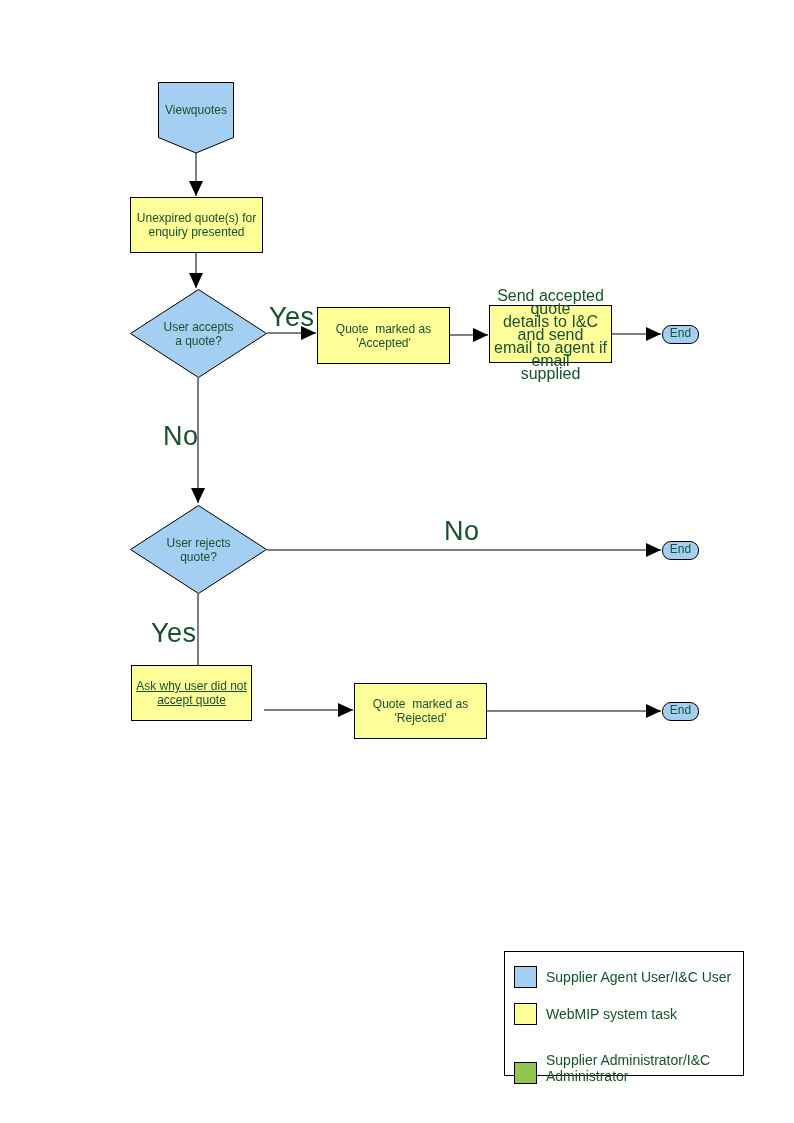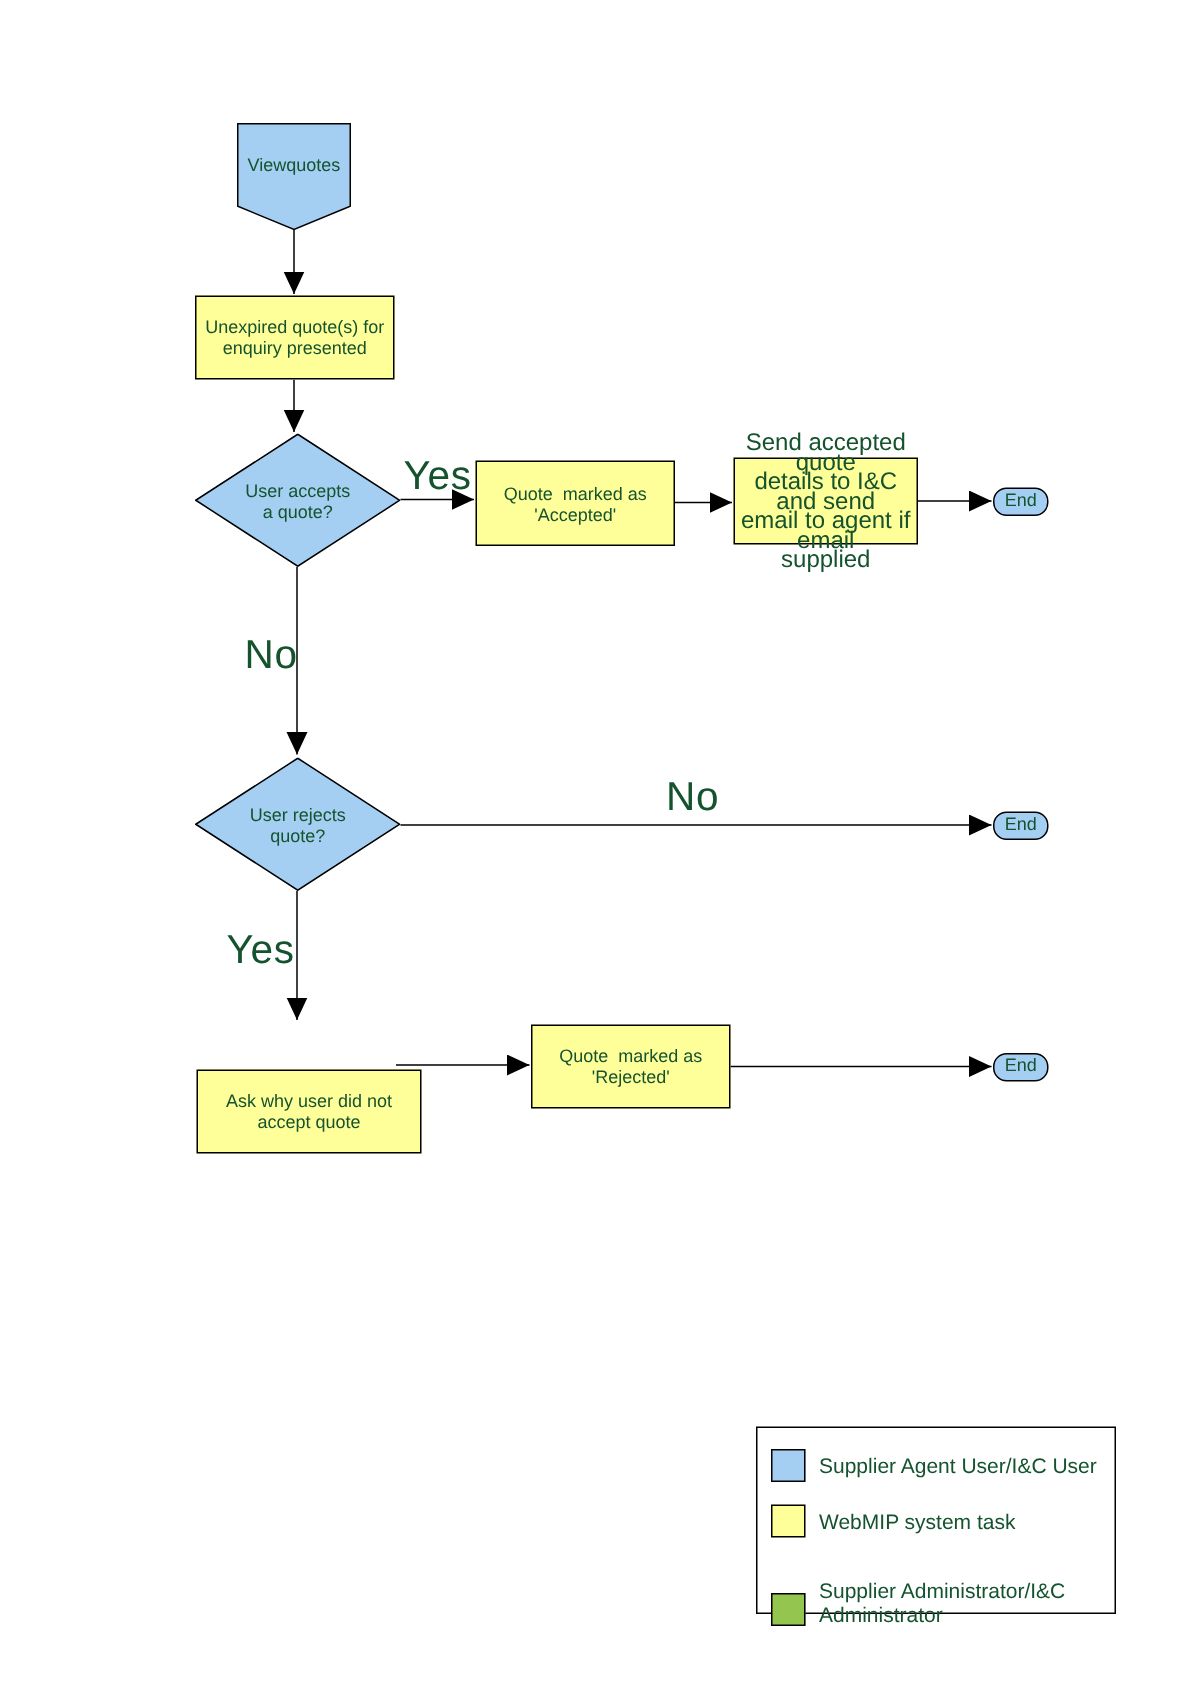--- a/index.html
+++ b/index.html
@@ -119,21 +119,21 @@
   </div>
 
   <div class="edge-label" style="left:444px; top:517px;">No</div>
 
   <div class="end-node" style="left:662px; top:541px; width:37px; height:19px;">
     <span>End</span>
   </div>
 
   <div class="edge-label" style="left:151px; top:619px;">Yes</div>
 
-  <div class="node-rect" style="left:131px; top:713px; width:150px; height:56px;">
+  <div class="node-rect" style="left:131px; top:665px; width:121px; height:56px;text-decoration:underline;">
     <span>Ask why user did not
 accept quote</span>
   </div>
 
   <div class="node-rect" style="left:354px; top:683px; width:133px; height:56px;">
     <span>Quote  marked as
 'Rejected'</span>
   </div>
 
   <div class="end-node" style="left:662px; top:702px; width:37px; height:19px;">

